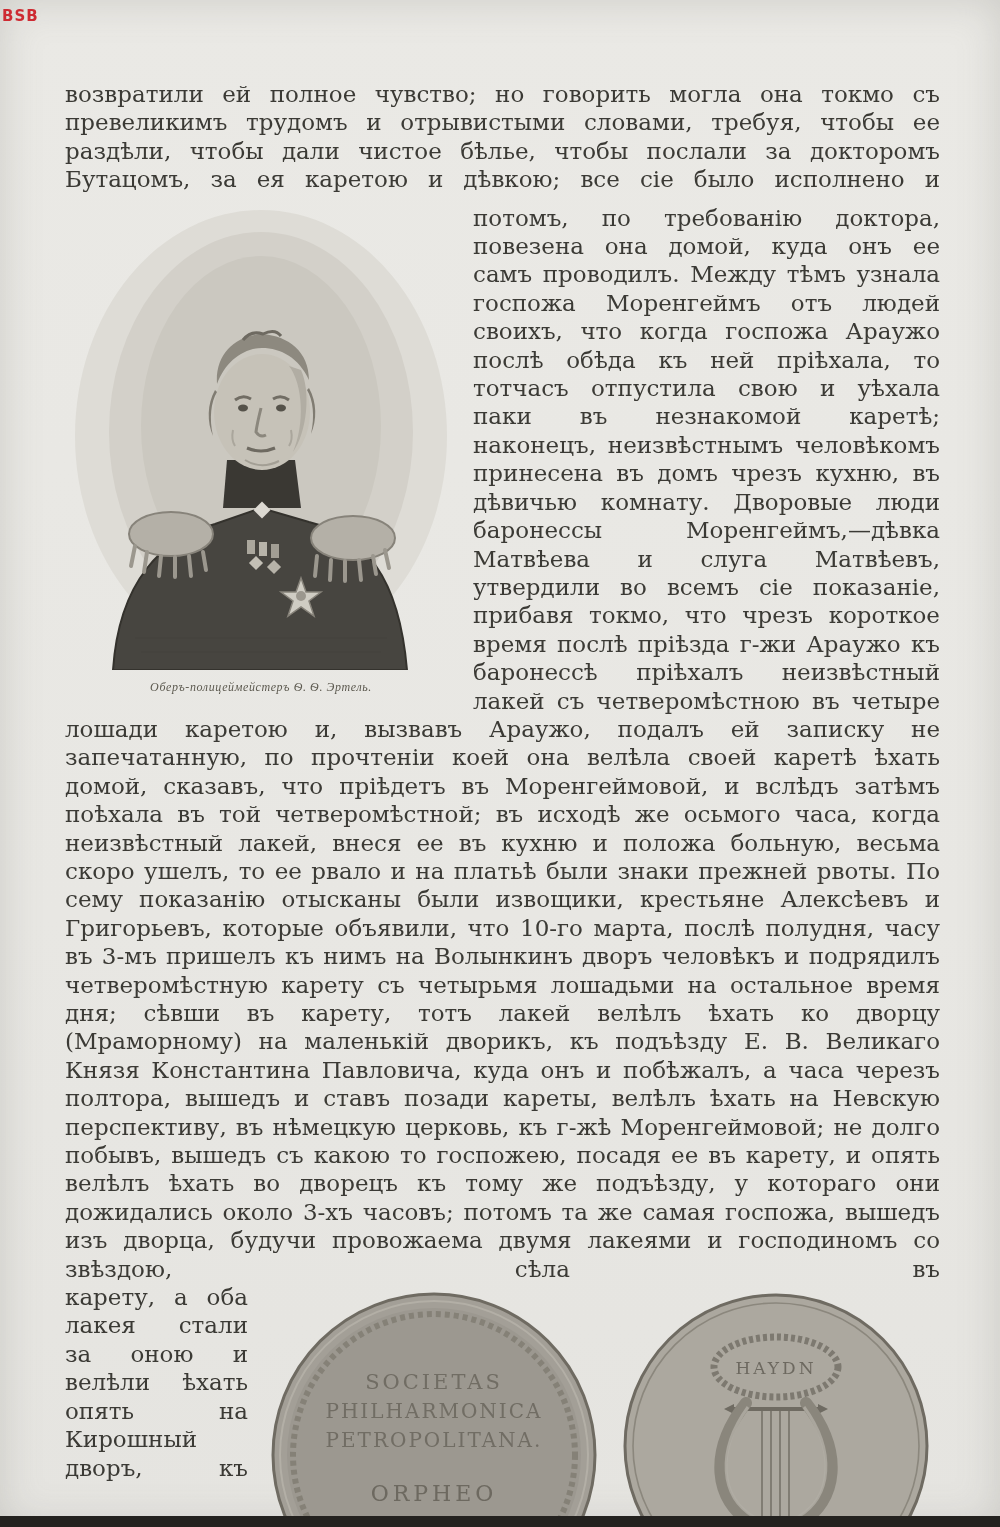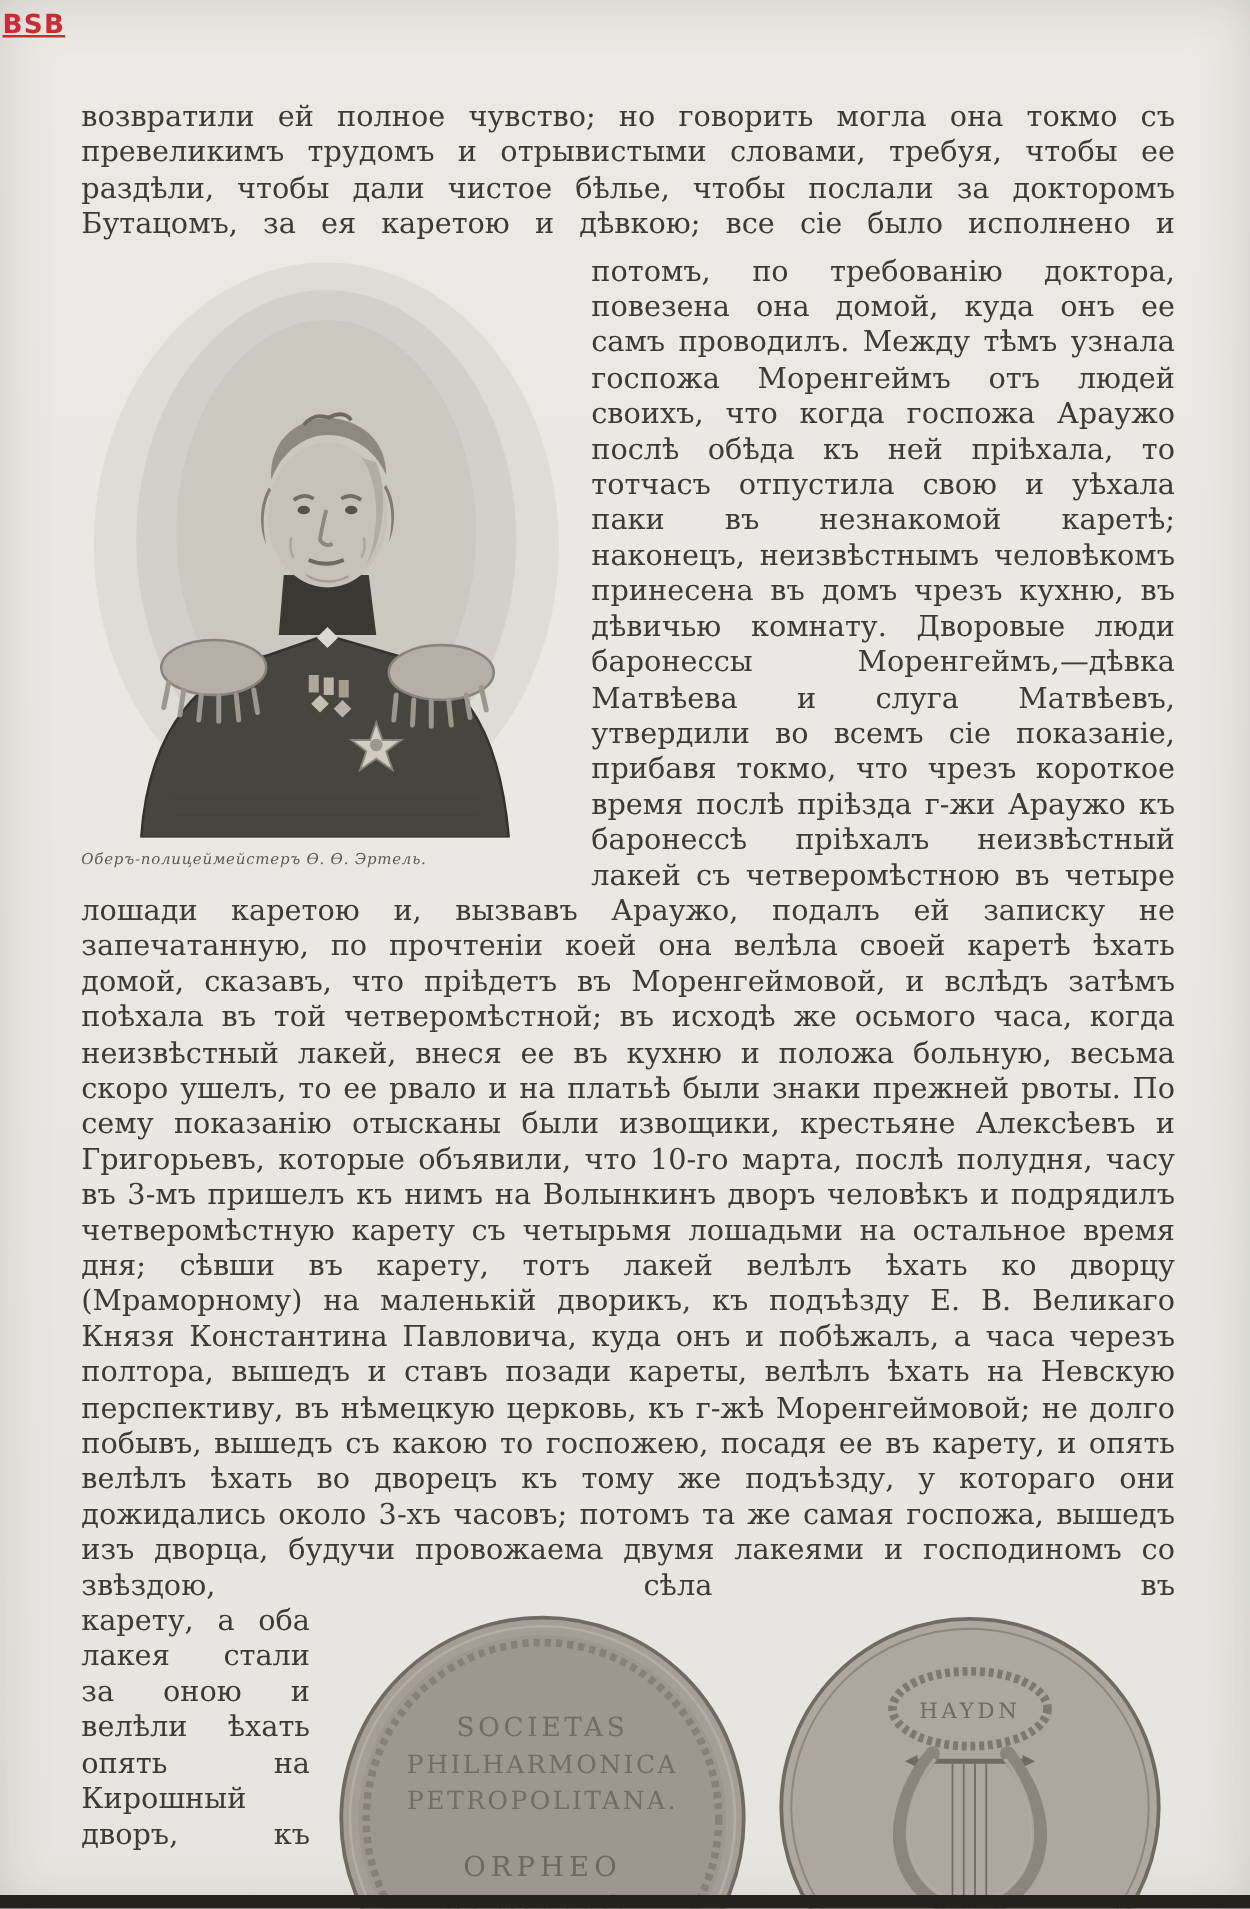--- a/index.html
+++ b/index.html
@@ -8,40 +8,39 @@
     width:1000px;height:1527px;
     background:linear-gradient(180deg,#eae9e5 0%,#e8e7e3 60%,#e5e4e0 100%);
     overflow:hidden;
     font-family:"DejaVu Serif","Liberation Serif",serif;
     color:#3b3a35;
     box-shadow:inset 0 0 40px rgba(120,118,110,.25);
   }
   .bsb{
     position:absolute;top:7px;left:2px;
     font-family:"DejaVu Sans","Liberation Sans",sans-serif;
-    font-weight:bold;font-size:21px;letter-spacing:1px;
+    font-weight:bold;font-size:15px;letter-spacing:1px;
     color:#ce2a32;
-    text-decoration:underline;
   }
   .page-inner{position:absolute;left:65px;right:60px;top:80px;}
   p.body-text{
     margin:0;
     font-size:23px;line-height:28.4px;
     text-align:justify;text-align-last:justify;
     word-spacing:1.5px;
   }
   p.first{margin-bottom:10px;}
   figure{margin:0;padding:0;}
   figure.portrait-fig{float:left;width:392px;margin:4px 16px 8px 0;}
   figure.portrait-fig svg{display:block;}
   figure.medals-fig{float:right;width:678px;margin:2px 0 6px 14px;}
   figure.medals-fig svg{display:block;}
   .caption{
     font-size:12px;font-style:italic;color:#5c594f;
-    margin-top:10px;letter-spacing:.6px;
+    text-align:center;margin-top:10px;letter-spacing:.6px;font-family:Liberation Serif, serif;
   }
   .medals-fig .caption{margin-top:9px;padding-right:190px;margin-bottom:10px;}
   .bottom-edge{
     position:absolute;left:0;right:0;bottom:0;height:11px;
     background:#24221f;
   }
 </style>
 </head>
 <body>
 

